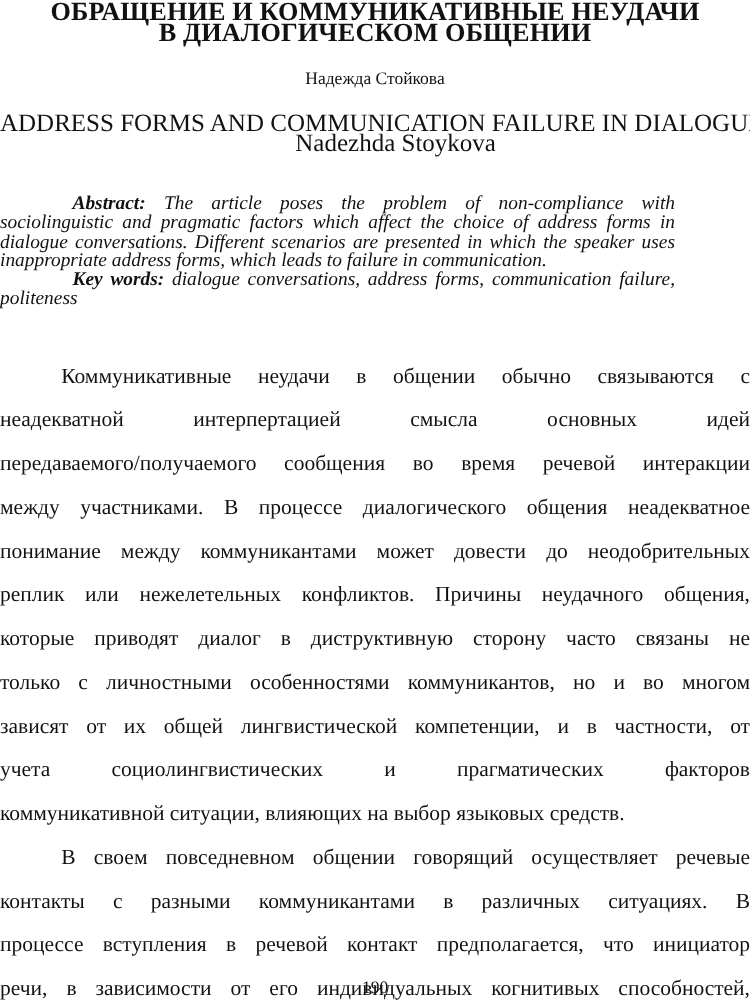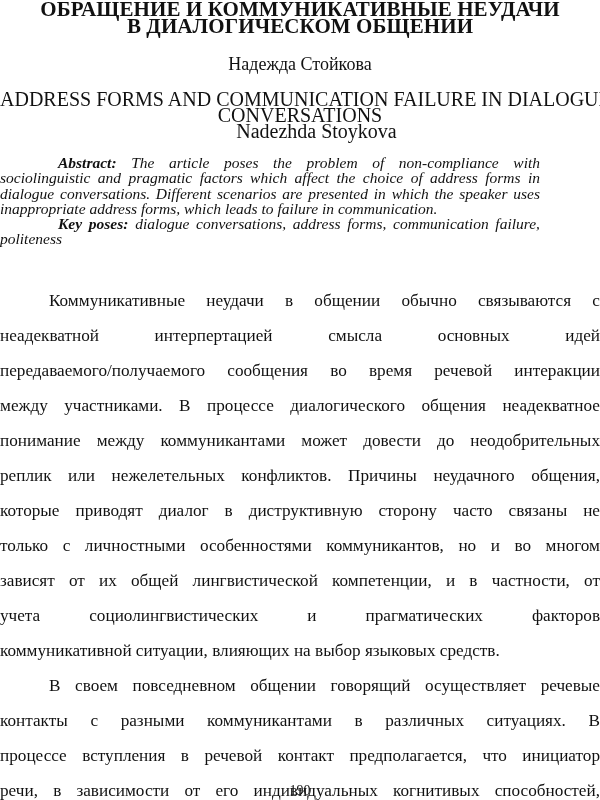--- a/index.html
+++ b/index.html
@@ -10,21 +10,21 @@
     }
     .page { position: absolute; left: 0; top: 0; width: 600px; height: 800px; }
     .title {
       position: absolute; left: 0; width: 600px; text-align: center;
       font-weight: bold; font-size: 21px; line-height: 17px; letter-spacing: 0.1px;
       top: 1px;
     }
     .title div { white-space: nowrap; }
     .author-ru {
       position: absolute; left: 0; width: 600px; text-align: center;
-      top: 55px; font-size: 18px; line-height: 18px;
+      top: 55px; font-size: 14px; line-height: 18px;
     }
     .title-en {
       position: absolute; left: 0; width: 600px; text-align: center;
       top: 91px; font-size: 20px; line-height: 16px;
     }
     .title-en div { white-space: nowrap; }
     .author-en { display: block; padding-left: 33px; }
     .abstract {
       position: absolute; left: 0; width: 540px; top: 155px;
       font-size: 15.5px; line-height: 15.3px; font-style: italic;
@@ -51,27 +51,26 @@
 
   <div class="title">
     <div>ОБРАЩЕНИЕ И КОММУНИКАТИВНЫЕ НЕУДАЧИ</div>
     <div>В ДИАЛОГИЧЕСКОМ ОБЩЕНИИ</div>
   </div>
 
   <div class="author-ru">Надежда Стойкова</div>
 
   <div class="title-en">
     <div>ADDRESS FORMS AND COMMUNICATION FAILURE IN DIALOGUE</div>
-    <div>CONVERSATIONS</div>
     <div class="author-en">Nadezhda Stoykova</div>
   </div>
 
   <div class="abstract">
     <p><b>Abstract:</b><span> The article poses the problem of non-compliance with sociolinguistic and pragmatic factors which affect the choice of address forms in dialogue conversations. Different scenarios are presented in which the speaker uses inappropriate address forms, which leads to failure in communication.</span></p>
-    <p><b>Key poses:</b><span> dialogue conversations, address forms,  communication failure, politeness</span></p>
+    <p><b>Key words:</b><span> dialogue conversations, address forms,  communication failure, politeness</span></p>
   </div>
 
   <div class="body-text">
     <span class="line indent">Коммуникативные неудачи в общении обычно связываются с</span>
     <span class="line">неадекватной интерпертацией смысла основных идей</span>
     <span class="line">передаваемого/получаемого сообщения во время речевой интеракции</span>
     <span class="line">между участниками. В процессе диалогического общения неадекватное</span>
     <span class="line">понимание между коммуникантами может довести до неодобрительных</span>
     <span class="line">реплик или нежелетельных конфликтов. Причины неудачного общения,</span>
     <span class="line">которые приводят диалог в диструктивную сторону часто связаны не</span>

